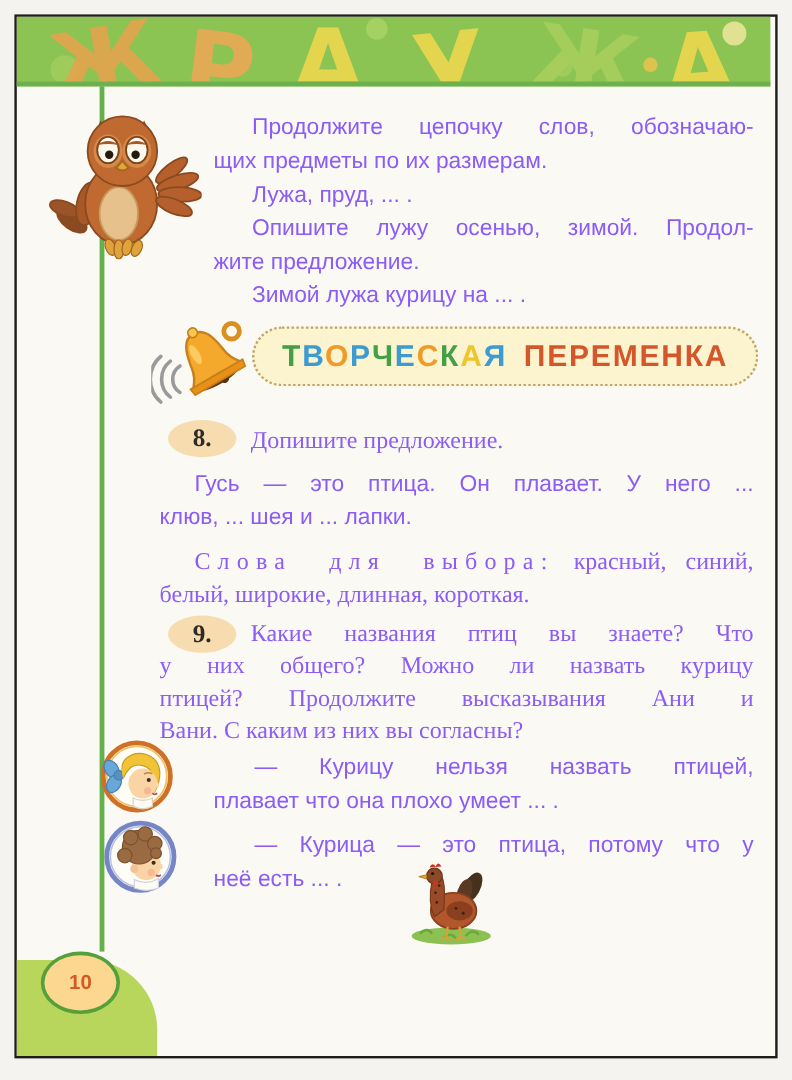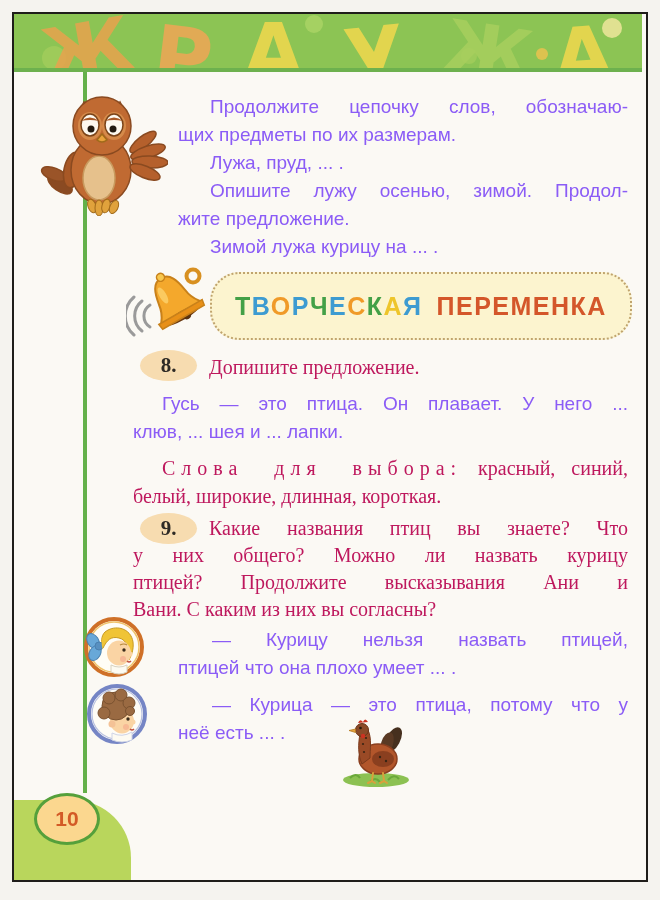--- a/index.html
+++ b/index.html
@@ -18,36 +18,36 @@
   
   .band { left:0; top:0; width:628px; height:54px; overflow:hidden;
           border-bottom:4px solid #6db14e; background:#8cc454; }
 
   
   .vline { left:69px; top:58px; width:4px; height:721px; background:#64b04a; }
 
   
   .txt { color:#8b5cf6; }
   .sans { font-family:"Liberation Sans", sans-serif; font-size:19px; }
-  .serif { font-family:"Liberation Serif", serif; font-size:20px; color:#be185d; }
+  .serif { font-family:"Liberation Serif", serif; font-size:20px; color:#8b5cf6; }
   .line { line-height:28px; height:28px; }
   .line27 { line-height:27px; height:27px; }
   .jl { text-align:justify; text-align-last:justify; }
   .ll { text-align:left; text-align-last:left; }
   .ind32 { padding-left:32px; box-sizing:border-box; }
   .ind29 { padding-left:29px; box-sizing:border-box; }
   .ind34 { padding-left:34px; box-sizing:border-box; }
   .pad-badge { padding-left:76px; box-sizing:border-box; }
 
   .col-intro { left:164px; width:450px; }
   .col-ex { left:119px; width:495px; }
 
   
   .banner {
-    left:196px; top:258px; width:422px; height:68px; box-sizing:border-box;
+    left:196px; top:258px; width:422px; height:50px; box-sizing:border-box;
     background:#fcf4cf; border:2px dotted #c0a46e; border-radius:29px;
     display:flex; align-items:center; justify-content:center;
     font-family:"Liberation Sans", sans-serif; font-weight:bold;
     font-size:25px; letter-spacing:1.5px; white-space:nowrap;
   }
   .banner .w2 { margin-left:14px; }
 
   
   .badge {
     width:57px; height:31px; border-radius:50%;
@@ -64,21 +64,21 @@
   
   .corner-block {
     left:0; top:786px; width:117px; height:80px;
     background:#b9d65c; border-top-right-radius:58px;
   }
   .page-oval {
     left:20px; top:779px; width:66px; height:52px; box-sizing:border-box;
     background:#fbd78f; border:3px solid #55a03b; border-radius:50%;
     display:flex; align-items:center; justify-content:center;
     font-family:"Liberation Sans", sans-serif; font-weight:bold;
-    font-size:21px; color:#d35a26;
+    font-size:17px; color:#d35a26;
   }
 </style>
 </head>
 <body>
 
 <div class="page">
 
   <div class="abs band">
     <svg width="628" height="54" viewBox="0 0 628 54">
       <circle cx="40" cy="44" r="12" fill="#9ecb5a"></circle>
@@ -206,21 +206,21 @@
     <circle cx="47" cy="38" r="2.5" fill="#fad4a4"></circle>
     <circle cx="41" cy="34" r="1.7" fill="#3a2c1c"></circle>
     <path d="M37,29 Q41,27 44,29" fill="none" stroke="#b5893c" stroke-width="1.2"></path>
     <circle cx="40" cy="43" r="3" fill="#f5a88c" opacity="0.65"></circle>
     <path d="M44,45 Q46,47 48,45" fill="none" stroke="#c05040" stroke-width="1.5"></path>
     <path d="M28,49 Q36,53 44,49 L44,56 Q36,60 28,56 Z" fill="#fdfbf2" stroke="#d8d2c0"></path>
   </svg>
 
   <div class="abs col-intro" style="top:612px;">
     <div class="line sans txt jl ind34">— Курицу нельзя назвать птицей,</div>
-    <div class="line sans txt ll">птицей что она плохо умеет ... .</div>
+    <div class="line sans txt ll">плавает что она плохо умеет ... .</div>
   </div>
 
   <svg class="abs avatar" style="left:72px; top:669px;" viewBox="0 0 62 62">
     <circle cx="31" cy="31" r="28" fill="#fefcf6" stroke="#7585c5" stroke-width="4"></circle>
     <circle cx="31" cy="31" r="25" fill="none" stroke="#b8c0e0" stroke-width="1.2"></circle>
     <ellipse cx="36" cy="38" rx="12" ry="12.5" fill="#fad4a4"></ellipse>
     <g fill="#9a6a42" stroke="#7a5230" stroke-width="1">
       <circle cx="30" cy="23" r="14"></circle>
       <circle cx="18" cy="30" r="6"></circle>
       <circle cx="23" cy="15" r="6"></circle>

